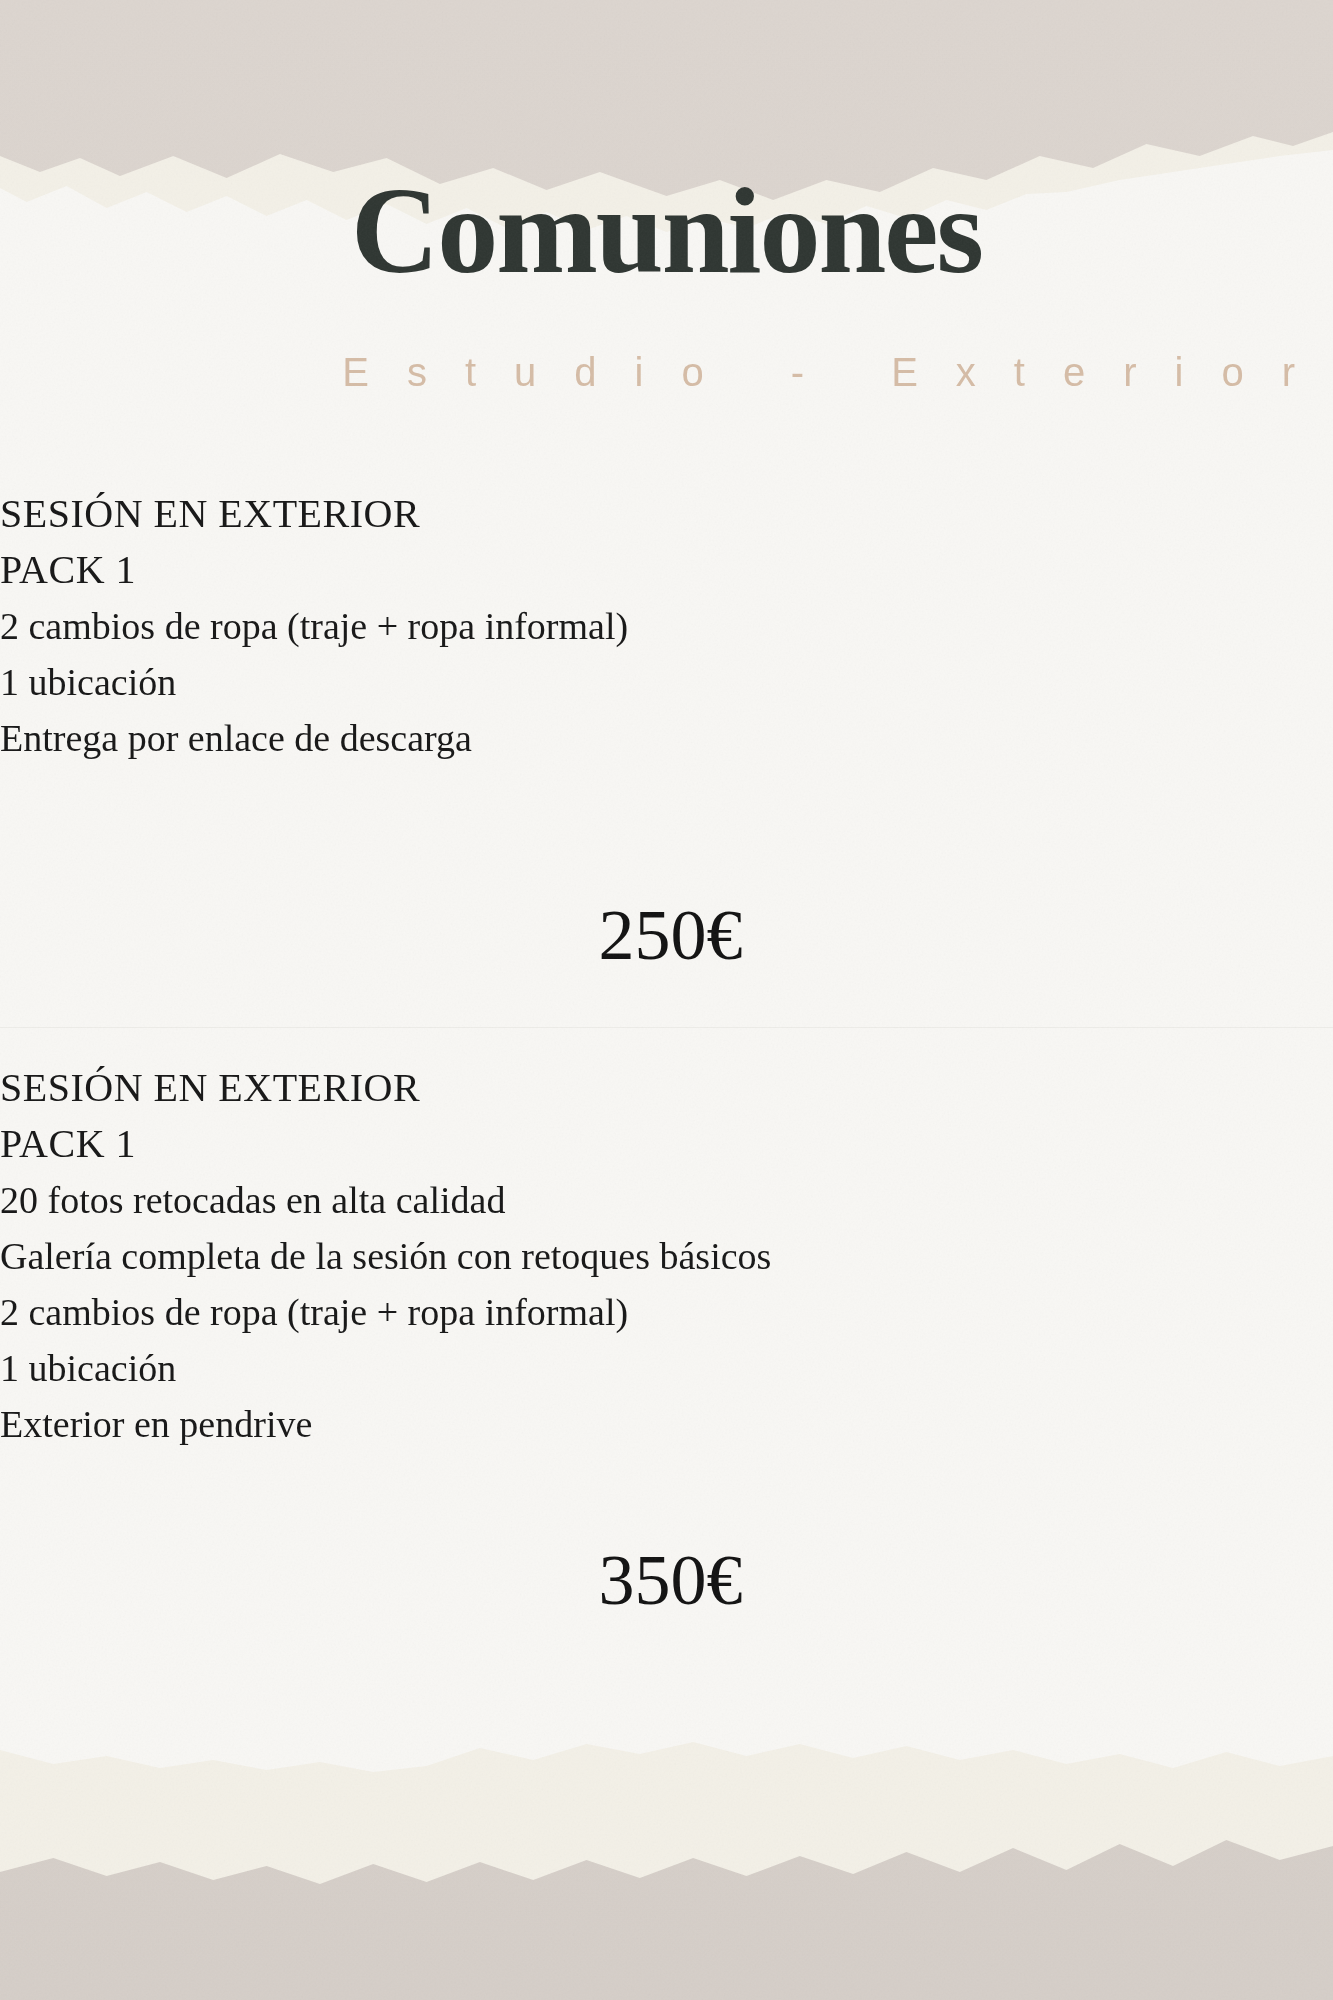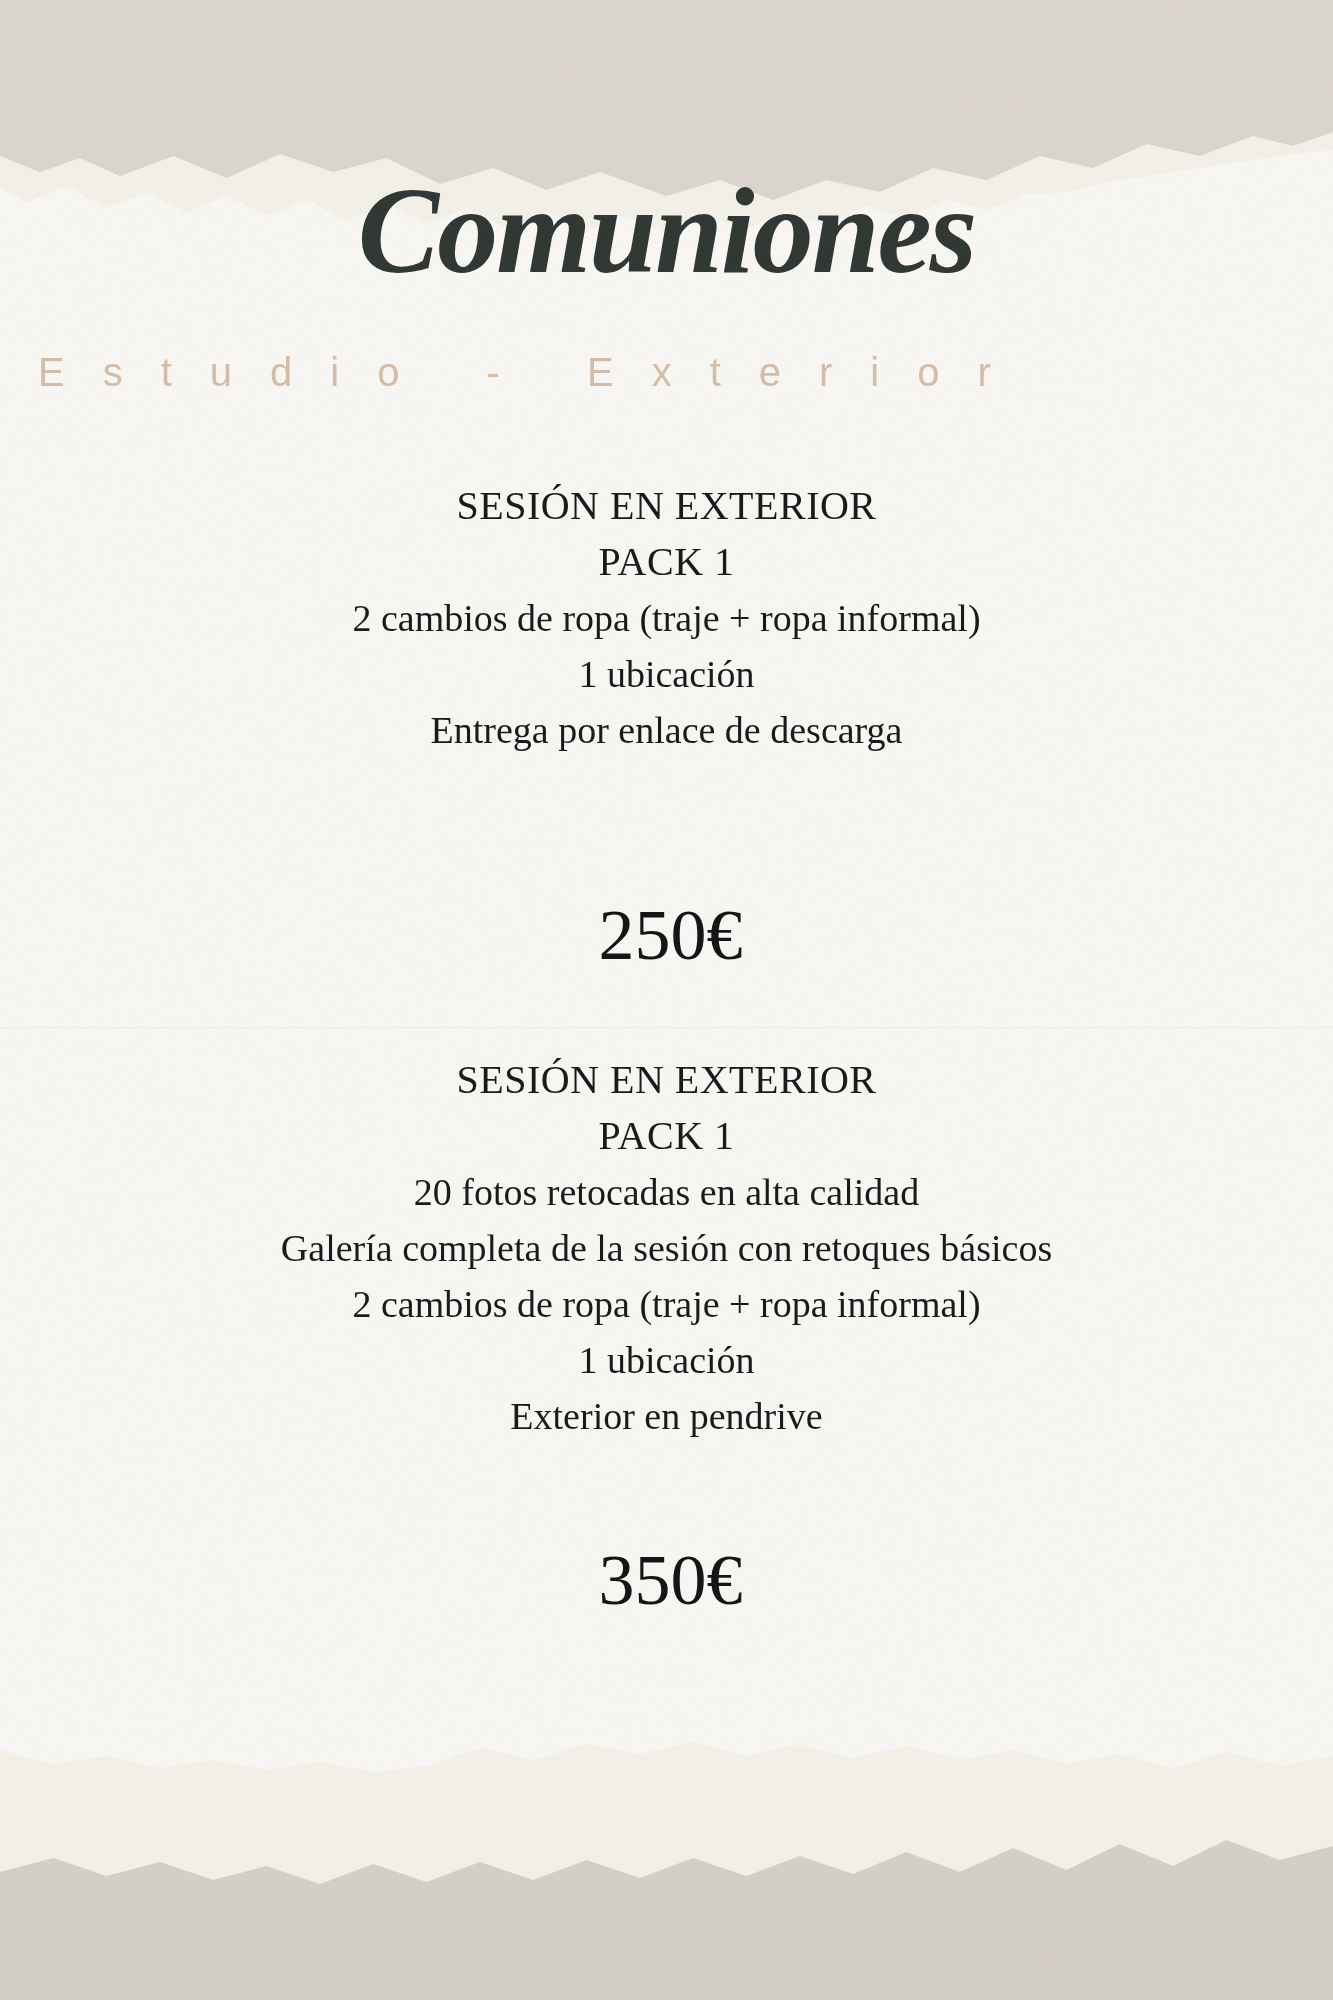--- a/index.html
+++ b/index.html
@@ -42,34 +42,34 @@
       44% 87.2%, 40% 88.0%, 36% 87.4%, 32% 88.3%, 28% 88.6%, 24% 88.1%, 20% 88.5%,
       16% 88.0%, 12% 88.4%, 8% 87.8%, 4% 88.2%, 0% 87.5%
     );
   }
   .grain { position: absolute; inset: 0; width: 100%; height: 100%; pointer-events: none; }
 
   .title {
     position: absolute; top: 158px; left: 0; width: 100%;
     text-align: center;
     font-family: "Liberation Serif", serif;
-    font-style: italic; font-weight: 700;
+    font-weight: 700;
     font-size: 122px; line-height: 1.2;
     letter-spacing: -2px;
     color: #2e3531;
   }
   .subtitle {
     position: absolute; top: 348px; left: 0; width: 100%;
-    text-align: left;
+    text-align: right;
     font-family: "Liberation Sans", sans-serif;
     font-size: 40px; line-height: 1.2;
-    letter-spacing: 38px; padding-left: 38px; box-sizing: border-box;
+    letter-spacing: 38px; padding-left: 30px; box-sizing: border-box;
     color: #d5bca6;
   }
-  .pack { position: absolute; left: 0; width: 100%; text-align: center; color: #161616; }
+  .pack { position: absolute; left: 0; width: 100%; color: #161616; margin-top: 8px; }
   .pack-1 { top: 478px; }
   .pack-2 { top: 1052px; }
   .pack .line {
     font-family: "Liberation Serif", serif;
     font-size: 38px; line-height: 56px;
     height: 56px;
     color: #161616;
   }
   .pack .heading, .pack .subheading { font-size: 40px; letter-spacing: 0.5px; }
   .price {

